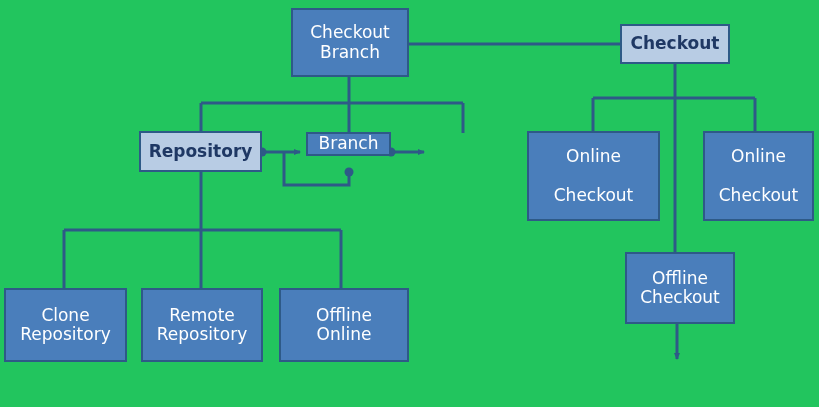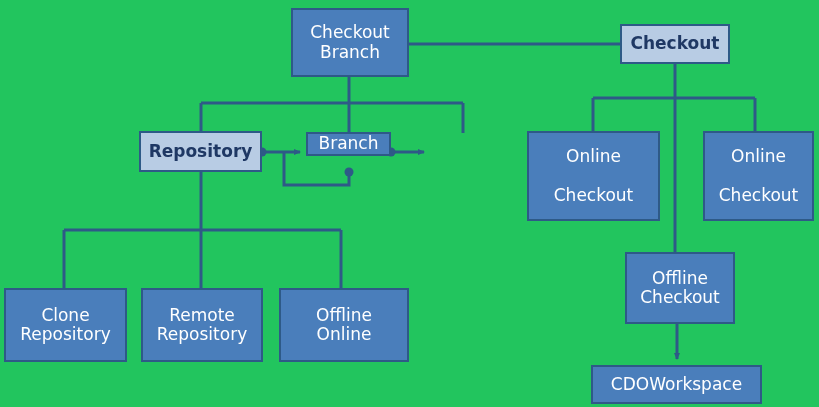--- a/index.html
+++ b/index.html
@@ -126,17 +126,14 @@
   </div>
 
   <div class="node fill-dark" style="left:279px;top:288px;width:130px;height:74px;">
     <span class="lbl"><span>Offline</span><br><span>Online</span></span>
   </div>
 
   <div class="node fill-dark" style="left:625px;top:252px;width:110px;height:72px;">
     <span class="lbl"><span>Offline</span><br><span>Checkout</span></span>
   </div>
 
-  <div class="node fill-dark" style="left:591px;top:365px;width:171px;height:39px;">
-    <span class="lbl">CDOWorkspace</span>
-  </div>
 
 </div>
 
 </body></html>

